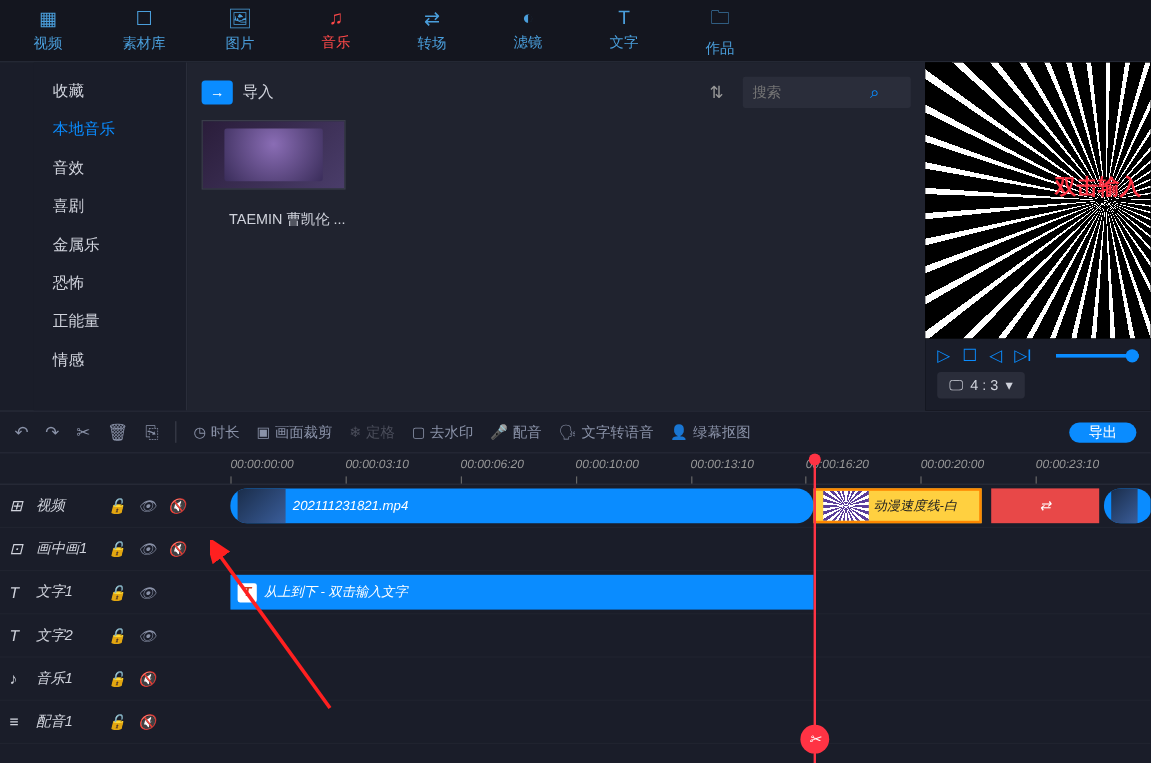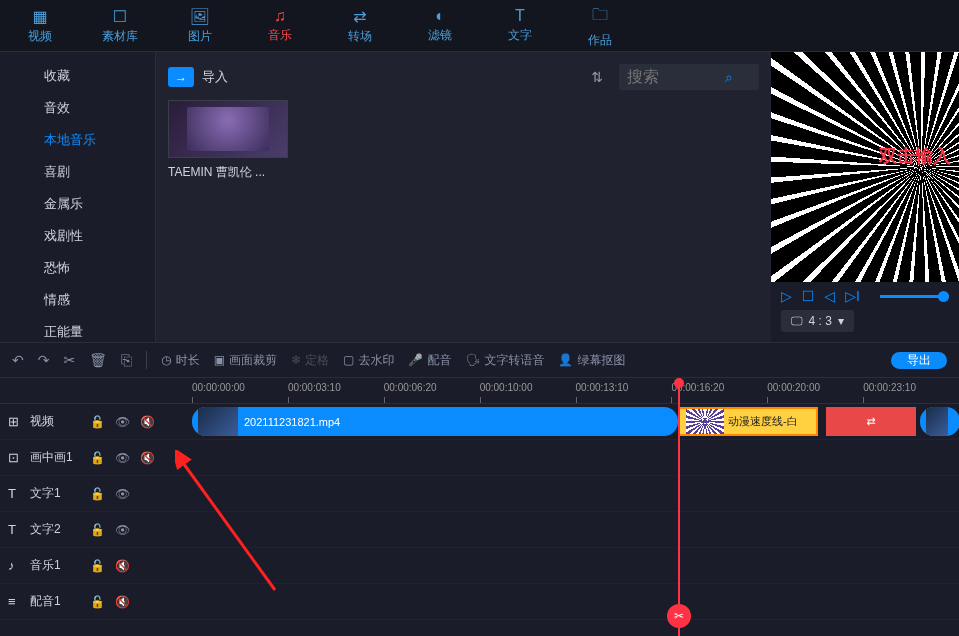--- a/index.html
+++ b/index.html
@@ -16,48 +16,48 @@
 .left-sidebar { width: 128px; background: #1a1d29; border-right: 1px solid #2a2d3a; padding-top: 8px; margin-left: 28px; }
 .sidebar-item { padding: 7px 16px; cursor: pointer; font-size: 13px; }
 .sidebar-item.active { color: #0a8cff; }
 
 .center-panel { flex: 1; background: #20232f; padding: 12px; }
 .import-bar { display: flex; align-items: center; gap: 8px; margin-bottom: 10px; }
 .import-btn { background: #0a8cff; width: 26px; height: 20px; border-radius: 3px; display: flex; align-items: center; justify-content: center; color: #fff; }
 .import-label { font-size: 13px; }
 .sort-icon { margin-left: auto; color: #999; font-size: 14px; margin-right: 8px; }
 .search-box { display: flex; align-items: center; background: #2a2d3a; border-radius: 2px; width: 140px; height: 26px; padding: 0 8px; }
-.search-box input { background: transparent; border: none; outline: none; color: #d0d3dc; width: 98px; font-size: 16px; }
+.search-box input { background: transparent; border: none; outline: none; color: #d0d3dc; width: 98px; font-size: 12px; }
 .search-box .search-icon { color: #0a8cff; font-size: 14px; }
 .hint-text { font-size: 12px; color: #aaa; margin: 6px 0 12px 6px; }
 .media-item { width: 120px; }
 .media-thumb { width: 120px; height: 58px; background: linear-gradient(135deg, #2a1d3a, #4a3d6a); border: 1px solid #3a3d4a; display: flex; align-items: center; justify-content: center; position: relative; }
 .media-thumb::before { content: ""; position: absolute; left: 18px; top: 6px; right: 18px; bottom: 6px; background: radial-gradient(circle at 50% 30%, #8a6db5, #3a2d5a); border-radius: 2px; }
-.media-name { font-size: 12px; text-align: left; margin-top: 6px; overflow: hidden; white-space: nowrap; text-overflow: ellipsis; }
+.media-name { font-size: 12px; text-align: right; margin-top: 17px; overflow: hidden; white-space: nowrap; text-overflow: ellipsis; }
 
 .right-panel { width: 188px; background: #000; position: relative; display: flex; flex-direction: column; }
 .preview-area { flex: 1; position: relative; overflow: hidden; background: #000; }
 .speed-lines { position: absolute; inset: 0; }
 .speed-lines::before { content: ""; position: absolute; inset: 0; background: repeating-conic-gradient(from 0deg at 80% 50%, #fff 0deg 2deg, #000 2deg 8deg); }
 .preview-text { position: absolute; right: 8px; top: 40%; color: #ff3344; font-size: 18px; font-weight: bold; }
 .player-controls { height: 60px; background: #1a1d29; padding: 6px 10px; }
 .player-buttons { display: flex; align-items: center; gap: 10px; color: #0a8cff; font-size: 14px; }
 .player-buttons span { cursor: pointer; }
 .progress-bar { flex: 1; height: 3px; background: #0a8cff; margin-left: 10px; position: relative; }
 .progress-bar::after { content: ""; position: absolute; right: 0; top: -4px; width: 11px; height: 11px; border-radius: 50%; background: #0a8cff; }
 .aspect-ratio { margin-top: 6px; display: inline-flex; align-items: center; gap: 6px; background: #2a2d3a; padding: 4px 10px; border-radius: 3px; font-size: 12px; cursor: pointer; }
 
 .toolbar { height: 36px; background: #1a1d29; border-top: 1px solid #2a2d3a; border-bottom: 1px solid #2a2d3a; display: flex; align-items: center; padding: 0 12px; gap: 14px; font-size: 12px; color: #8a92a8; }
 .toolbar-icon { cursor: pointer; font-size: 14px; color: #8a92a8; }
 .toolbar-item { display: flex; align-items: center; gap: 4px; cursor: pointer; }
 .toolbar-item.disabled { color: #4a4d5a; }
 .export-btn { margin-left: auto; background: #0a8cff; color: #fff; padding: 0 16px; border-radius: 12px; cursor: pointer; }
 .toolbar-sep { width: 1px; height: 18px; background: #3a3d4a; }
 
-.timeline-area { height: 258px; background: #1a1d29; position: relative; overflow: hidden; }
+.timeline-area { height: 258px; background: #1a1d29; position: relative; overflow: hidden; font-style: italic; }
 .ruler { height: 26px; display: flex; border-bottom: 1px solid #2a2d3a; padding-left: 192px; }
 .ruler-tick { width: 100px; font-size: 10px; color: #999; padding-top: 4px; position: relative; }
 .ruler-tick::after { content: ""; position: absolute; left: 0; bottom: 0; width: 1px; height: 6px; background: #666; }
 
 .track { height: 36px; display: flex; align-items: center; border-bottom: 1px solid #20232f; }
 .track-label { width: 90px; display: flex; align-items: center; gap: 6px; padding-left: 8px; font-size: 12px; cursor: pointer; }
 .track-label .track-icon { width: 16px; font-size: 13px; }
 .track-controls { width: 102px; display: flex; align-items: center; gap: 10px; }
 .track-controls span { font-size: 12px; color: #8a92a8; cursor: pointer; }
 .track-content { flex: 1; height: 100%; position: relative; }
@@ -111,28 +111,27 @@
     </div>
   <div class="top-tab">
       <span class="icon">🗀</span>
       <span class="label">作品</span>
     </div>
 </div>
 
 <div class="middle-section">
   <div class="left-sidebar">
     <div class="sidebar-item">收藏</div>
+    <div class="sidebar-item active">本地音乐</div>
     <div class="sidebar-item">音效</div>
-    <div class="sidebar-item active">本地音乐</div>
     <div class="sidebar-item">喜剧</div>
     <div class="sidebar-item">金属乐</div>
-    <div class="sidebar-item">戏剧性</div>
     <div class="sidebar-item">恐怖</div>
+    <div class="sidebar-item">正能量</div>
     <div class="sidebar-item">情感</div>
-    <div class="sidebar-item">正能量</div>
   </div>
 
   <div class="center-panel">
     <div class="import-bar">
       <span class="import-btn">
           <span>→</span>
         </span>
       <span class="import-label">导入</span>
       <span class="sort-icon">⇅</span>
       <div class="search-box">
@@ -261,20 +260,26 @@
 
   <div class="track">
     <div class="track-label">
         <span class="track-icon">T</span>
         <span>文字1</span>
       </div>
     <div class="track-controls">
         <span>🔓</span>
         <span>👁</span>
       </div>
+    <div class="track-content">
+      <div class="clip clip-text" style="left:0; width:486px;">
+          <div class="text-icon">T</div>
+          <span>从上到下 - 双击输入文字</span>
+        </div>
+    </div>
   </div>
 
   <div class="track">
     <div class="track-label">
         <span class="track-icon">T</span>
         <span>文字2</span>
       </div>
     <div class="track-controls">
         <span>🔓</span>
         <span>👁</span>

